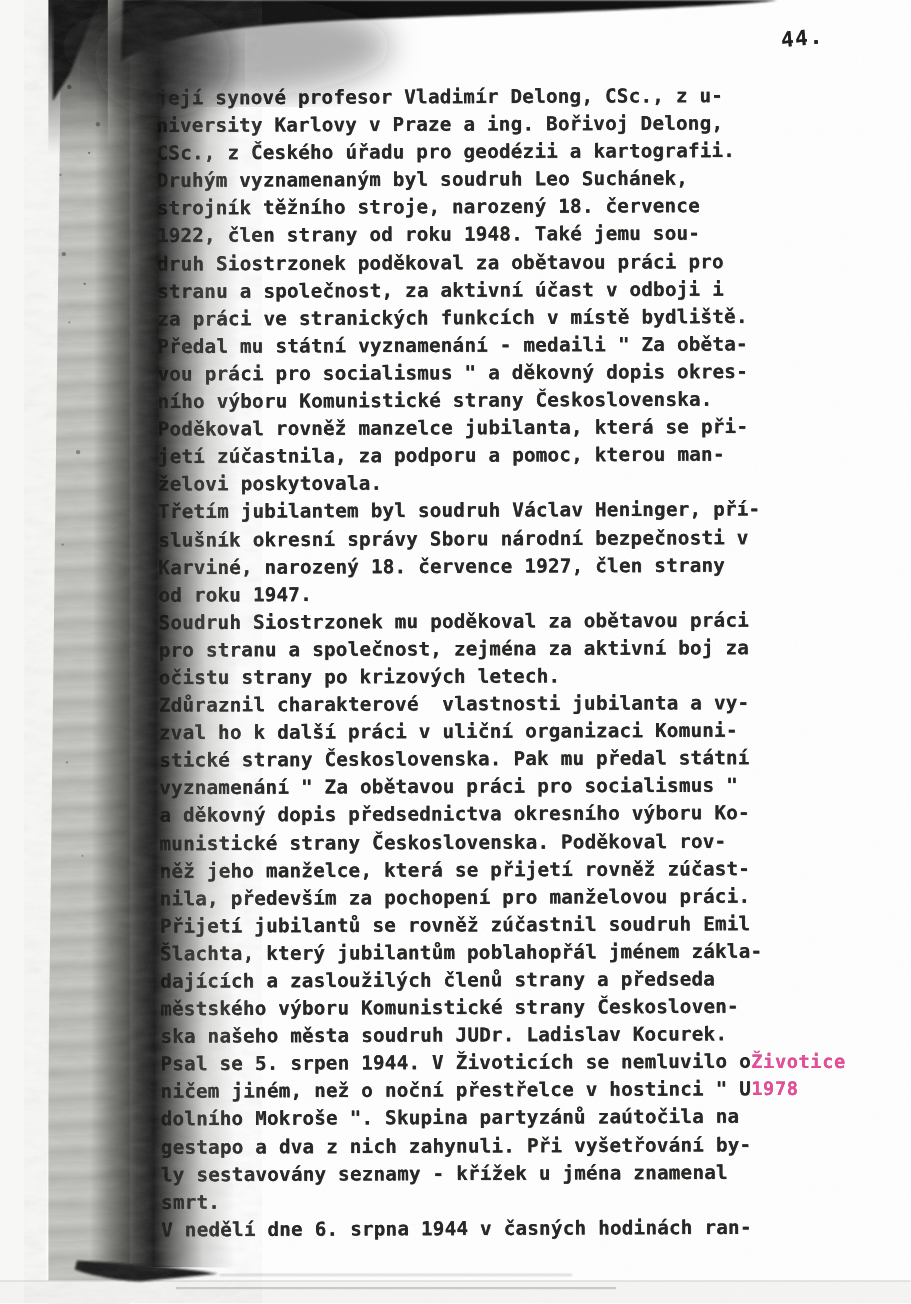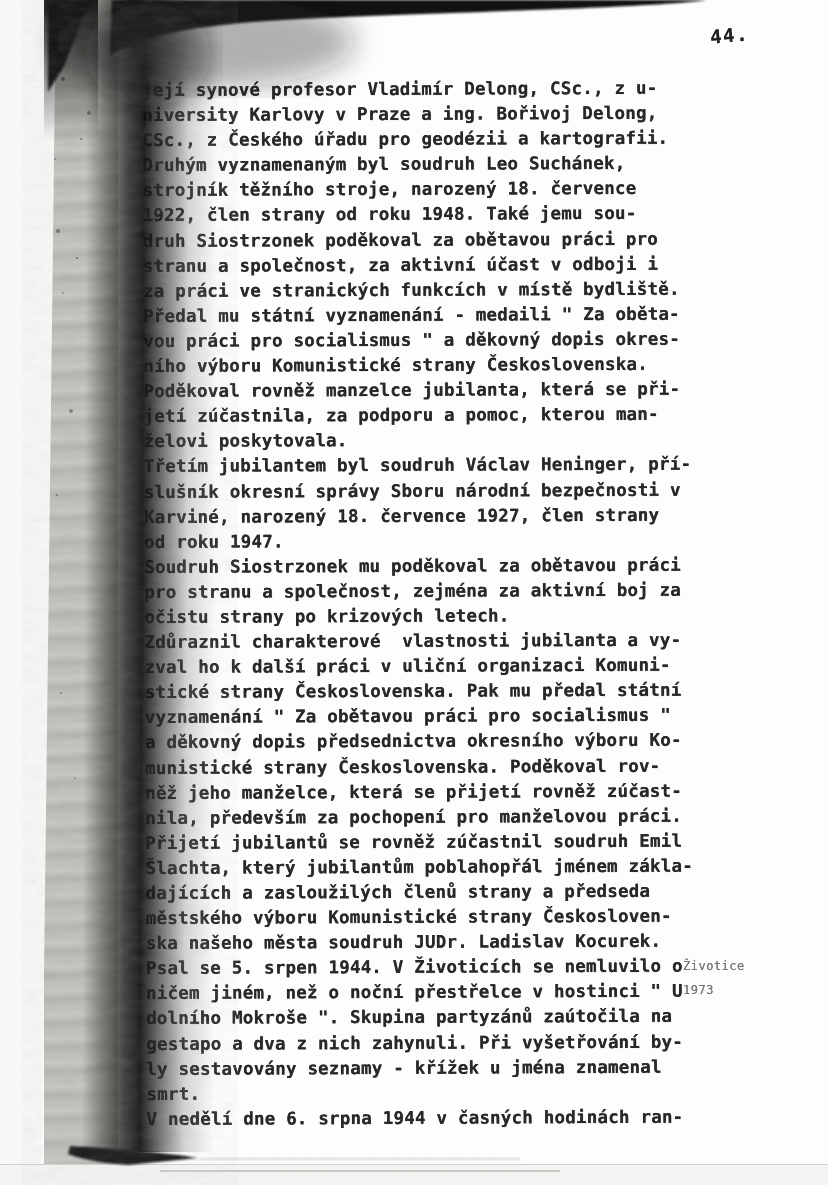--- a/index.html
+++ b/index.html
@@ -54,22 +54,22 @@
   .text-block { left:142px; top:78px; width:545px; z-index:3;
     transform:rotate(-0.25deg); transform-origin:0 0; }
   .tline { white-space:pre; font-size:17.5px; line-height:25.1px; font-weight:700;
     color:#242422; letter-spacing:0.2px;
     text-shadow:0 0 0.6px rgba(30,30,30,0.75), 0.4px 0.4px 0 rgba(30,30,30,0.2); }
 
   .page-number { left:710px; top:24px; z-index:3; font-size:19px; font-weight:700;
     color:#1c1c1a; letter-spacing:1.5px; transform:rotate(-5deg);
     text-shadow:0 0 0.6px rgba(20,20,20,0.7); }
 
-  .margin-note { left:683px; top:954px; z-index:3; font-size:12px; font-weight:400;
-    color:#737373; line-height:24px; letter-spacing:0.5px;
+  .margin-note { left:683px; top:954px; z-index:3; font-size:17px; font-weight:700;
+    color:#ec4899; line-height:24px; letter-spacing:0.5px;
     text-shadow:0 0 0.5px rgba(40,40,40,0.6); }
 
   .grain { left:0; top:0; width:828px; height:1185px; z-index:8; }
 </style>
 </head>
 <body>
 
 <div class="scan">
 
   <div class="layer edge-band"></div>
@@ -116,21 +116,21 @@
       <div class="tline">gestapo a dva z nich zahynuli. Při vyšetřování by-</div>
       <div class="tline">ly sestavovány seznamy - křížek u jména znamenal</div>
       <div class="tline">smrt.</div>
       <div class="tline">V nedělí dne 6. srpna 1944 v časných hodinách ran-</div>
     </div>
 
   <div class="layer page-number">44.</div>
 
   <div class="layer margin-note">
     <div>Životice</div>
-    <div>1973</div>
+    <div>1978</div>
   </div>
 
   <div class="layer white-strip"></div>
   <div class="layer gutter"></div>
   <div class="layer corner-fade"></div>
   <div class="layer specks"></div>
 
   <svg class="layer artifacts" width="828" height="1185" viewBox="0 0 828 1185" xmlns="http://www.w3.org/2000/svg">
     <defs>
       <filter id="soft1">

